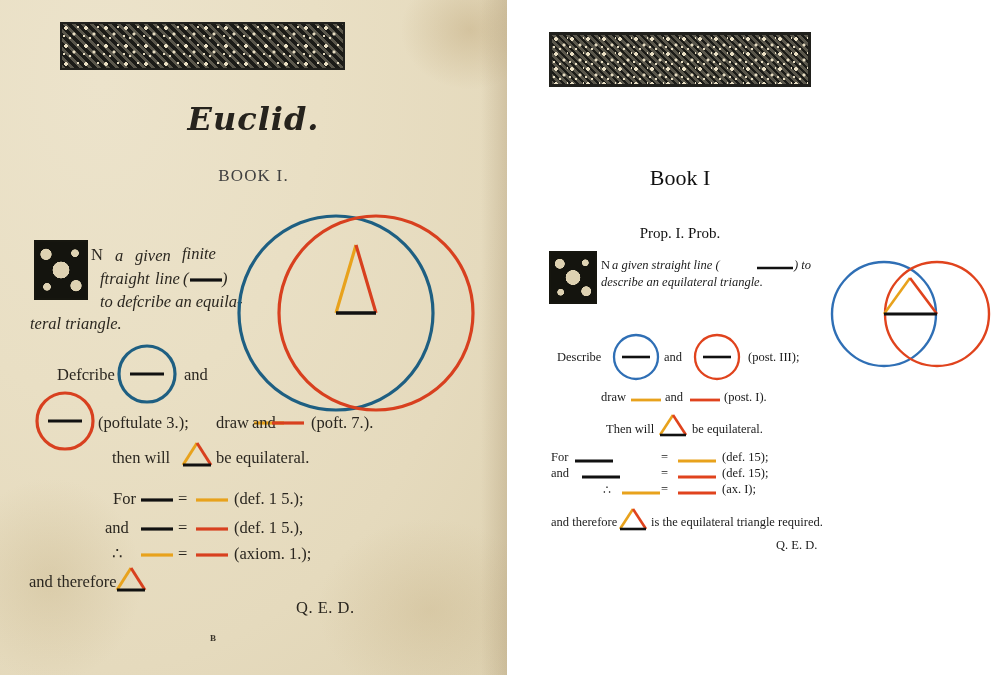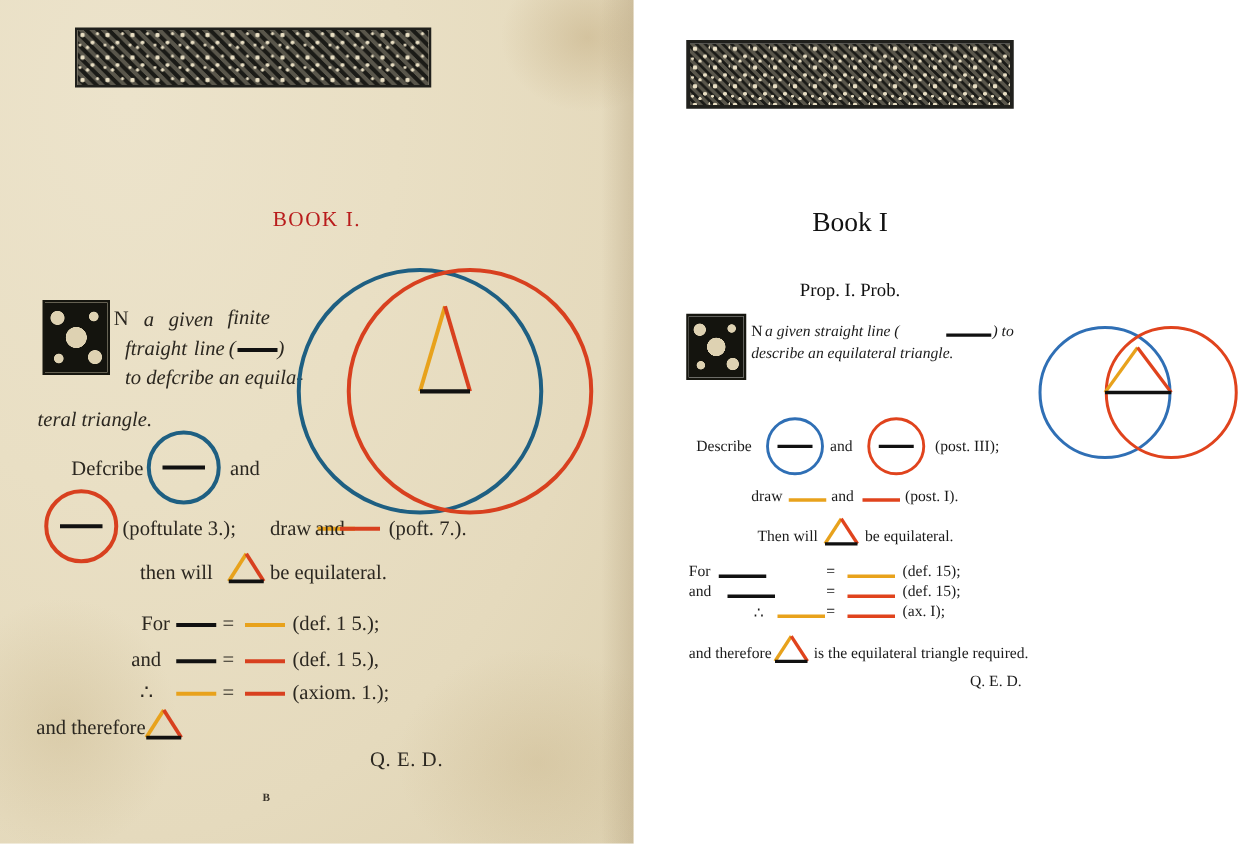--- a/index.html
+++ b/index.html
@@ -74,21 +74,21 @@
     text-align: center;
     font-family: "DejaVu Serif", serif;
     font-weight: bold;
     font-size: 32px;
     letter-spacing: 1px;
     color: #26231d;
     font-style: italic;
   }
   .book-line {
     position: absolute; left: 0; top: 166px; width: 507px;
-    text-align: center; font-size: 17px; letter-spacing: 1.2px; color: #b91c1c;
+    text-align: center; font-size: 17px; letter-spacing: 1.2px; color: #404040;
   }
   .prop-line {
     position: absolute; left: 0; top: 193px; width: 507px;
     text-align: center; font-size: 17px; letter-spacing: 1.0px; color: #2b2720;
   }
 
   
   .dropcap {
     position: absolute;
     background: #16160f;
@@ -143,20 +143,21 @@
     <div class="stain-a"></div>
     <div class="stain-b"></div>
     <div class="stain-c"></div>
     <div class="edge-shade"></div>
   </div>
 
   <div class="ornament orn-left">
     <div class="inner"></div>
   </div>
 
+  <div class="euclid-title">Euclid.</div>
   <div class="book-line">BOOK I.</div>
 
   <div class="dropcap dc-left">
     <div class="inner"></div>
   </div>
 
   <div class="ltext" style="left:91px; top:245px;">N</div>
   <div class="ltext ital" style="left:115px; top:246px;">a</div>
   <div class="ltext ital" style="left:135px; top:246px;">given</div>
   <div class="ltext ital" style="left:182px; top:244px;">finite</div>
@@ -164,21 +165,21 @@
   <div class="ltext ital" style="left:100px; top:269px;">ftraight</div>
   <div class="ltext ital" style="left:155px; top:269px;">line</div>
   <div class="ltext ital" style="left:183px; top:269px;">(</div>
   <div class="abs" style="left:190px; top:277px;">
     <svg width="32" height="6">
         <line x1="0" y1="3" x2="32" y2="3" stroke="#111111" stroke-width="3.2"></line>
       </svg>
   </div>
   <div class="ltext ital" style="left:222px; top:269px;">)</div>
   <div class="ltext ital" style="left:100px; top:292px;">to defcribe an equila-</div>
-  <div class="ltext ital" style="left:30px; top:314px;margin-top:12px;">teral triangle.</div>
+  <div class="ltext ital" style="left:30px; top:314px;">teral triangle.</div>
 
   <div class="ltext" style="left:57px; top:365px;">Defcribe</div>
   <div class="abs" style="left:116px; top:343px;">
     <svg width="62" height="62">
       <circle cx="31" cy="31" r="28" fill="none" stroke="#1e5f82" stroke-width="3.2"></circle>
       <line x1="14" y1="31" x2="48" y2="31" stroke="#111111" stroke-width="3.2"></line>
     </svg>
   </div>
   <div class="ltext" style="left:184px; top:365px;">and</div>
 

